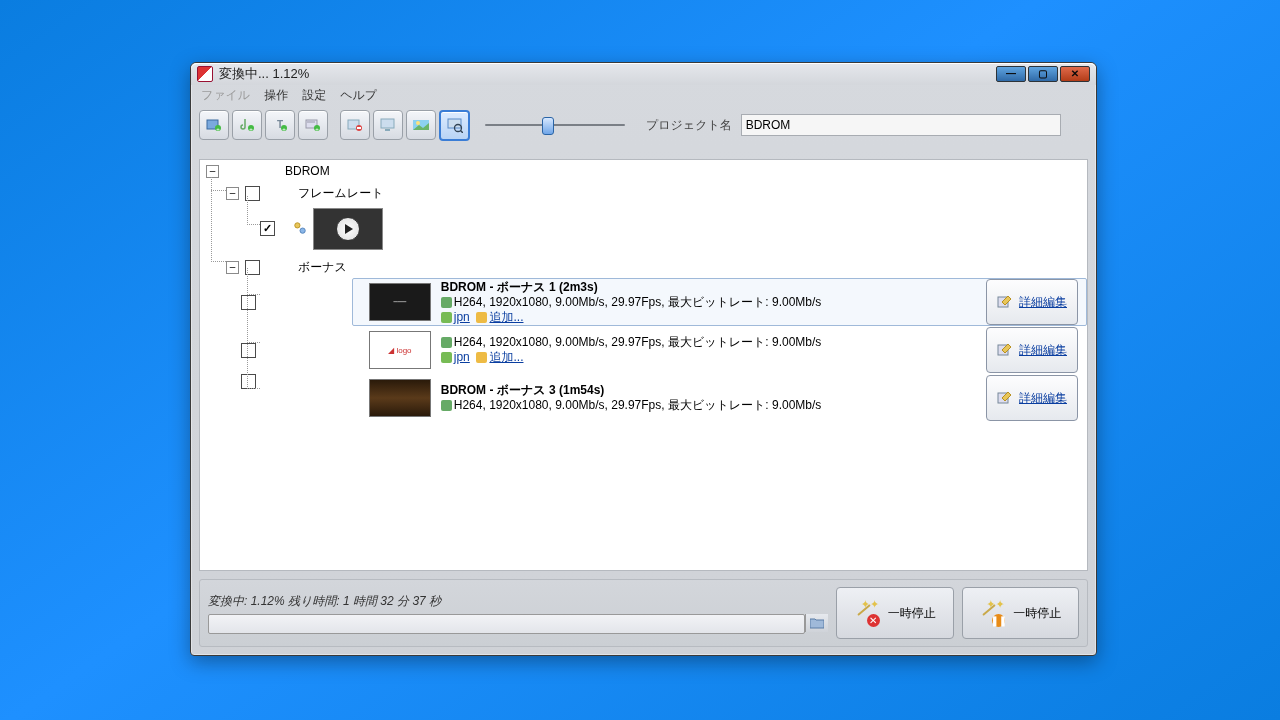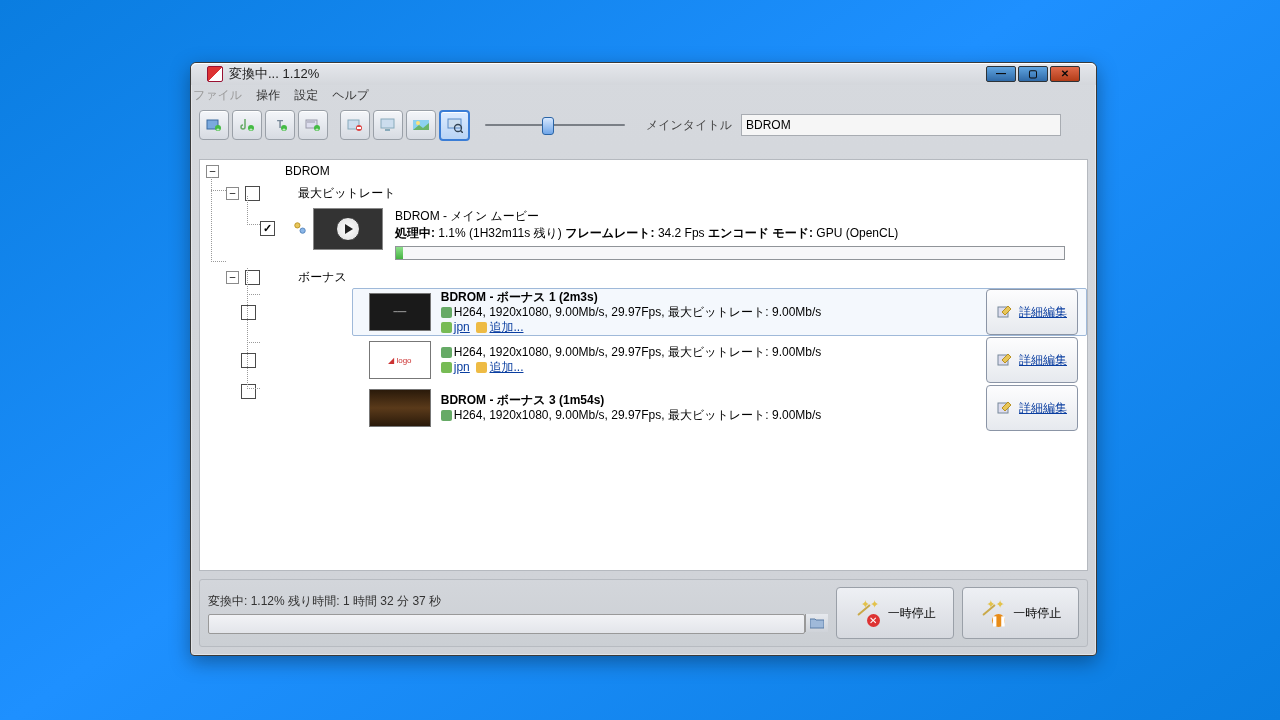--- a/index.html
+++ b/index.html
@@ -1,25 +1,25 @@
 <!DOCTYPE html>
 <html><head>
 <meta charset="utf-8">
 <style>
 html,body{margin:0;padding:0;width:1280px;height:720px;overflow:hidden;font-family:"Meiryo UI","MS UI Gothic",Tahoma,sans-serif;font-size:12px;}
 body{background:linear-gradient(145deg,#0a7de0 0%,#1e90ff 45%,#0a7de0 100%);}
 .win{position:absolute;left:190px;top:62px;width:905px;height:592px;border:1px solid #3a3a3a;border-radius:6px 6px 4px 4px;background:linear-gradient(#d6d9de,#cfd2d7);box-shadow:0 0 0 1px rgba(255,255,255,.4) inset,0 6px 20px rgba(0,0,0,.35);}
-.titlebar{height:22px;display:flex;align-items:center;padding:0 16px;border-radius:6px 6px 0 0;background:linear-gradient(#e5e7ec,#d4d7dc);box-shadow:inset 0 1px 0 #fff;}
+.titlebar{height:22px;display:flex;align-items:center;padding:0 6px;border-radius:6px 6px 0 0;background:linear-gradient(#e5e7ec,#d4d7dc);box-shadow:inset 0 1px 0 #fff;}
 .app-icon{width:14px;height:14px;background:linear-gradient(135deg,#d33 50%,#fff 50%);border:1px solid #913;border-radius:2px;margin-right:6px;}
 .titlebar-text{flex:1;color:#222;font-size:13px;}
 .winbtns{display:flex;gap:2px;}
 .winbtn{width:28px;height:14px;border:1px solid #2d3338;border-radius:2px;display:flex;align-items:center;justify-content:center;font-weight:bold;color:#0a0a0a;background:linear-gradient(#5fa4e0,#2f6aa8);}
 .winbtn.close{background:linear-gradient(#e06a4a,#b23c18);}
 .winbtn span{font-size:10px;line-height:1;}
-.menubar{height:20px;display:flex;align-items:center;gap:14px;padding:0 2px;color:#333;}
+.menubar{height:20px;display:flex;align-items:center;gap:14px;padding:0 10px;color:#333;}
 .menubar .disabled{color:#9a9a9a;}
 .toolbar{height:40px;display:flex;align-items:center;padding:0 8px;gap:3px;}
 .tbtn{width:28px;height:28px;border:1px solid #9aa0a8;border-radius:4px;background:linear-gradient(#f4f6fa,#d7dbe2);box-shadow:inset 0 1px 0 #fff;display:flex;align-items:center;justify-content:center;}
 .tbtn.sel{border:2px solid #3a7dd6;background:linear-gradient(#dcebff,#b9d4f5);width:27px;height:27px;}
 .tbtn svg{width:16px;height:16px;}
 .slider{margin-left:12px;width:140px;height:20px;position:relative;}
 .slider .track{position:absolute;top:9px;left:0;right:0;height:2px;background:#7a7f86;border-radius:2px;}
 .slider .thumb{position:absolute;top:2px;left:57px;width:10px;height:16px;background:linear-gradient(#d7e8ff,#6fa5e8);border:1px solid #2a64a6;border-radius:3px;}
 .plabel{margin-left:18px;color:#444;}
 .pinput{margin-left:6px;width:310px;height:18px;border:1px solid #a8acb2;background:#f6f6f6;padding:1px 4px;font-size:12px;}
@@ -38,21 +38,21 @@
 .bonus-item.sel{border:1px solid #9fb9d9;background:#f4f8fd;border-radius:2px;}
 .bthumb{width:60px;height:36px;background:#222;border:1px solid #777;margin-left:16px;display:flex;align-items:center;justify-content:center;color:#ccc;font-size:7px;overflow:hidden;}
 .binfo{margin-left:10px;flex:1;line-height:15px;}
 .binfo .t{font-weight:bold;}
 .smicon{display:inline-block;width:11px;height:11px;border-radius:2px;margin-right:2px;vertical-align:-2px;}
 .ic-vid{background:#6a6;} .ic-aud{background:#7b5;} .ic-sub{background:#eb4;}
 a.link{color:#0a3ea0;text-decoration:underline;}
 .editbtn{height:24px;border:1px solid #8b95a6;border-radius:4px;background:linear-gradient(#fdfdfe,#e6e9ee);display:flex;align-items:center;padding:10px 10px;gap:6px;}
 .editbtn svg{width:16px;height:16px;}
 .footer{position:absolute;left:8px;right:8px;bottom:8px;height:66px;border:1px solid #b7bbc1;border-radius:3px;background:linear-gradient(#d3d6db,#cbcfd4);display:flex;align-items:center;padding:0 8px;}
-.fleft{flex:0 0 620px;}
+.fleft{flex:0 0 620px;font-style:italic;}
 .fstatus{color:#333;margin-bottom:4px;}
 .fbar{height:18px;border:1px solid #999;background:linear-gradient(#f2f3f6,#e3e5ea);border-radius:2px;display:flex;align-items:center;}
 .fbtn{width:22px;height:18px;border-left:1px solid #999;display:flex;align-items:center;justify-content:center;background:linear-gradient(#e6e9ee,#cfd3d9);}
 .bigbtn{flex:1;margin-left:8px;height:50px;border:1px solid #9aa0a8;border-radius:4px;background:linear-gradient(#eef0f4,#d6d9df);display:flex;align-items:center;justify-content:center;gap:6px;font-size:12px;}
 .bigbtn .bicon{width:28px;height:28px;position:relative;}
 .wand{width:16px;height:2px;background:#c9a94a;position:absolute;top:10px;left:2px;transform:rotate(-40deg);border-radius:1px;}
 .spark{position:absolute;color:#e3c24a;font-size:11px;top:-1px;left:7px;}
 .badge{position:absolute;width:13px;height:13px;border-radius:50%;bottom:0;right:2px;display:flex;align-items:center;justify-content:center;color:#fff;font-size:10px;}
 .badge.red{background:#d33;} .badge.org{background:#e88b17;}
 .tl{position:absolute;border-left:1px dotted #9a9a9a;border-bottom:1px dotted #9a9a9a;}
@@ -141,21 +141,21 @@
         <svg viewBox="0 0 16 16">
           <rect x="1" y="2" width="13" height="9" fill="#cde" stroke="#5a8bc8"></rect>
           <circle cx="11" cy="11" r="3.5" fill="none" stroke="#345" stroke-width="1.3"></circle>
           <line x1="13.5" y1="13.5" x2="16" y2="16" stroke="#345" stroke-width="1.5"></line>
         </svg>
       </div>
     <div class="slider">
         <div class="track"></div>
         <div class="thumb"></div>
       </div>
-    <span class="plabel">メインタイトル</span>
+    <span class="plabel">プロジェクト名</span>
     <input class="pinput" value="BDROM" style="">
   </div>
 
   <div class="tree">
 
     <div class="tl" style="left:11px;top:17px;width:0;height:84px"></div>
     <div class="tl" style="left:11px;top:30px;width:14px;height:0"></div>
     <div class="tl" style="left:11px;top:101px;width:14px;height:0"></div>
     <div class="tl" style="left:47px;top:36px;width:0;height:28px"></div>
     <div class="tl" style="left:47px;top:64px;width:12px;height:0"></div>
@@ -167,50 +167,36 @@
     <div class="node" style="padding-left:6px;">
       <div class="toggle">–</div>
       <span style="width:60px"></span>
       <span>BDROM</span>
     </div>
 
     <div class="node" style="padding-left:26px;">
       <div class="toggle">–</div>
       <div class="chk"></div>
       <span style="width:38px"></span>
-      <span>最大ビットレート</span>
+      <span>フレームレート</span>
     </div>
 
     <div class="main-row">
       <div style="width:-46px"></div>
       <div style="margin-left:-46px;display:flex;align-items:center;height:40px;">
         <div class="chk" style="font-weight:bold">✓</div>
         <span style="width:18px"></span>
         <svg class="cog" viewBox="0 0 16 16">
             <circle cx="5" cy="5" r="3" fill="#e8c65a" stroke="#b89020"></circle>
             <circle cx="11" cy="11" r="3" fill="#8ab6e8" stroke="#5080b8"></circle>
           </svg>
       </div>
       <div class="thumb-main">
           <div class="play"></div>
         </div>
-      <div class="reinfo">
-        <div>BDROM - メイン ムービー</div>
-        <div>
-          <b>処理中:</b>
-          <span>1.1% (1H32m11s 残り)</span>
-          <b>フレームレート:</b>
-          <span>34.2 Fps</span>
-          <b>エンコード モード:</b>
-          <span>GPU (OpenCL)</span>
-        </div>
-        <div class="pbar">
-            <div class="fill"></div>
-          </div>
-      </div>
     </div>
 
     <div class="node" style="padding-left:26px;margin-top:6px;">
       <div class="toggle">–</div>
       <div class="chk"></div>
       <span style="width:38px"></span>
       <span>ボーナス</span>
     </div>
 
     <div style="display:flex;align-items:center;">

